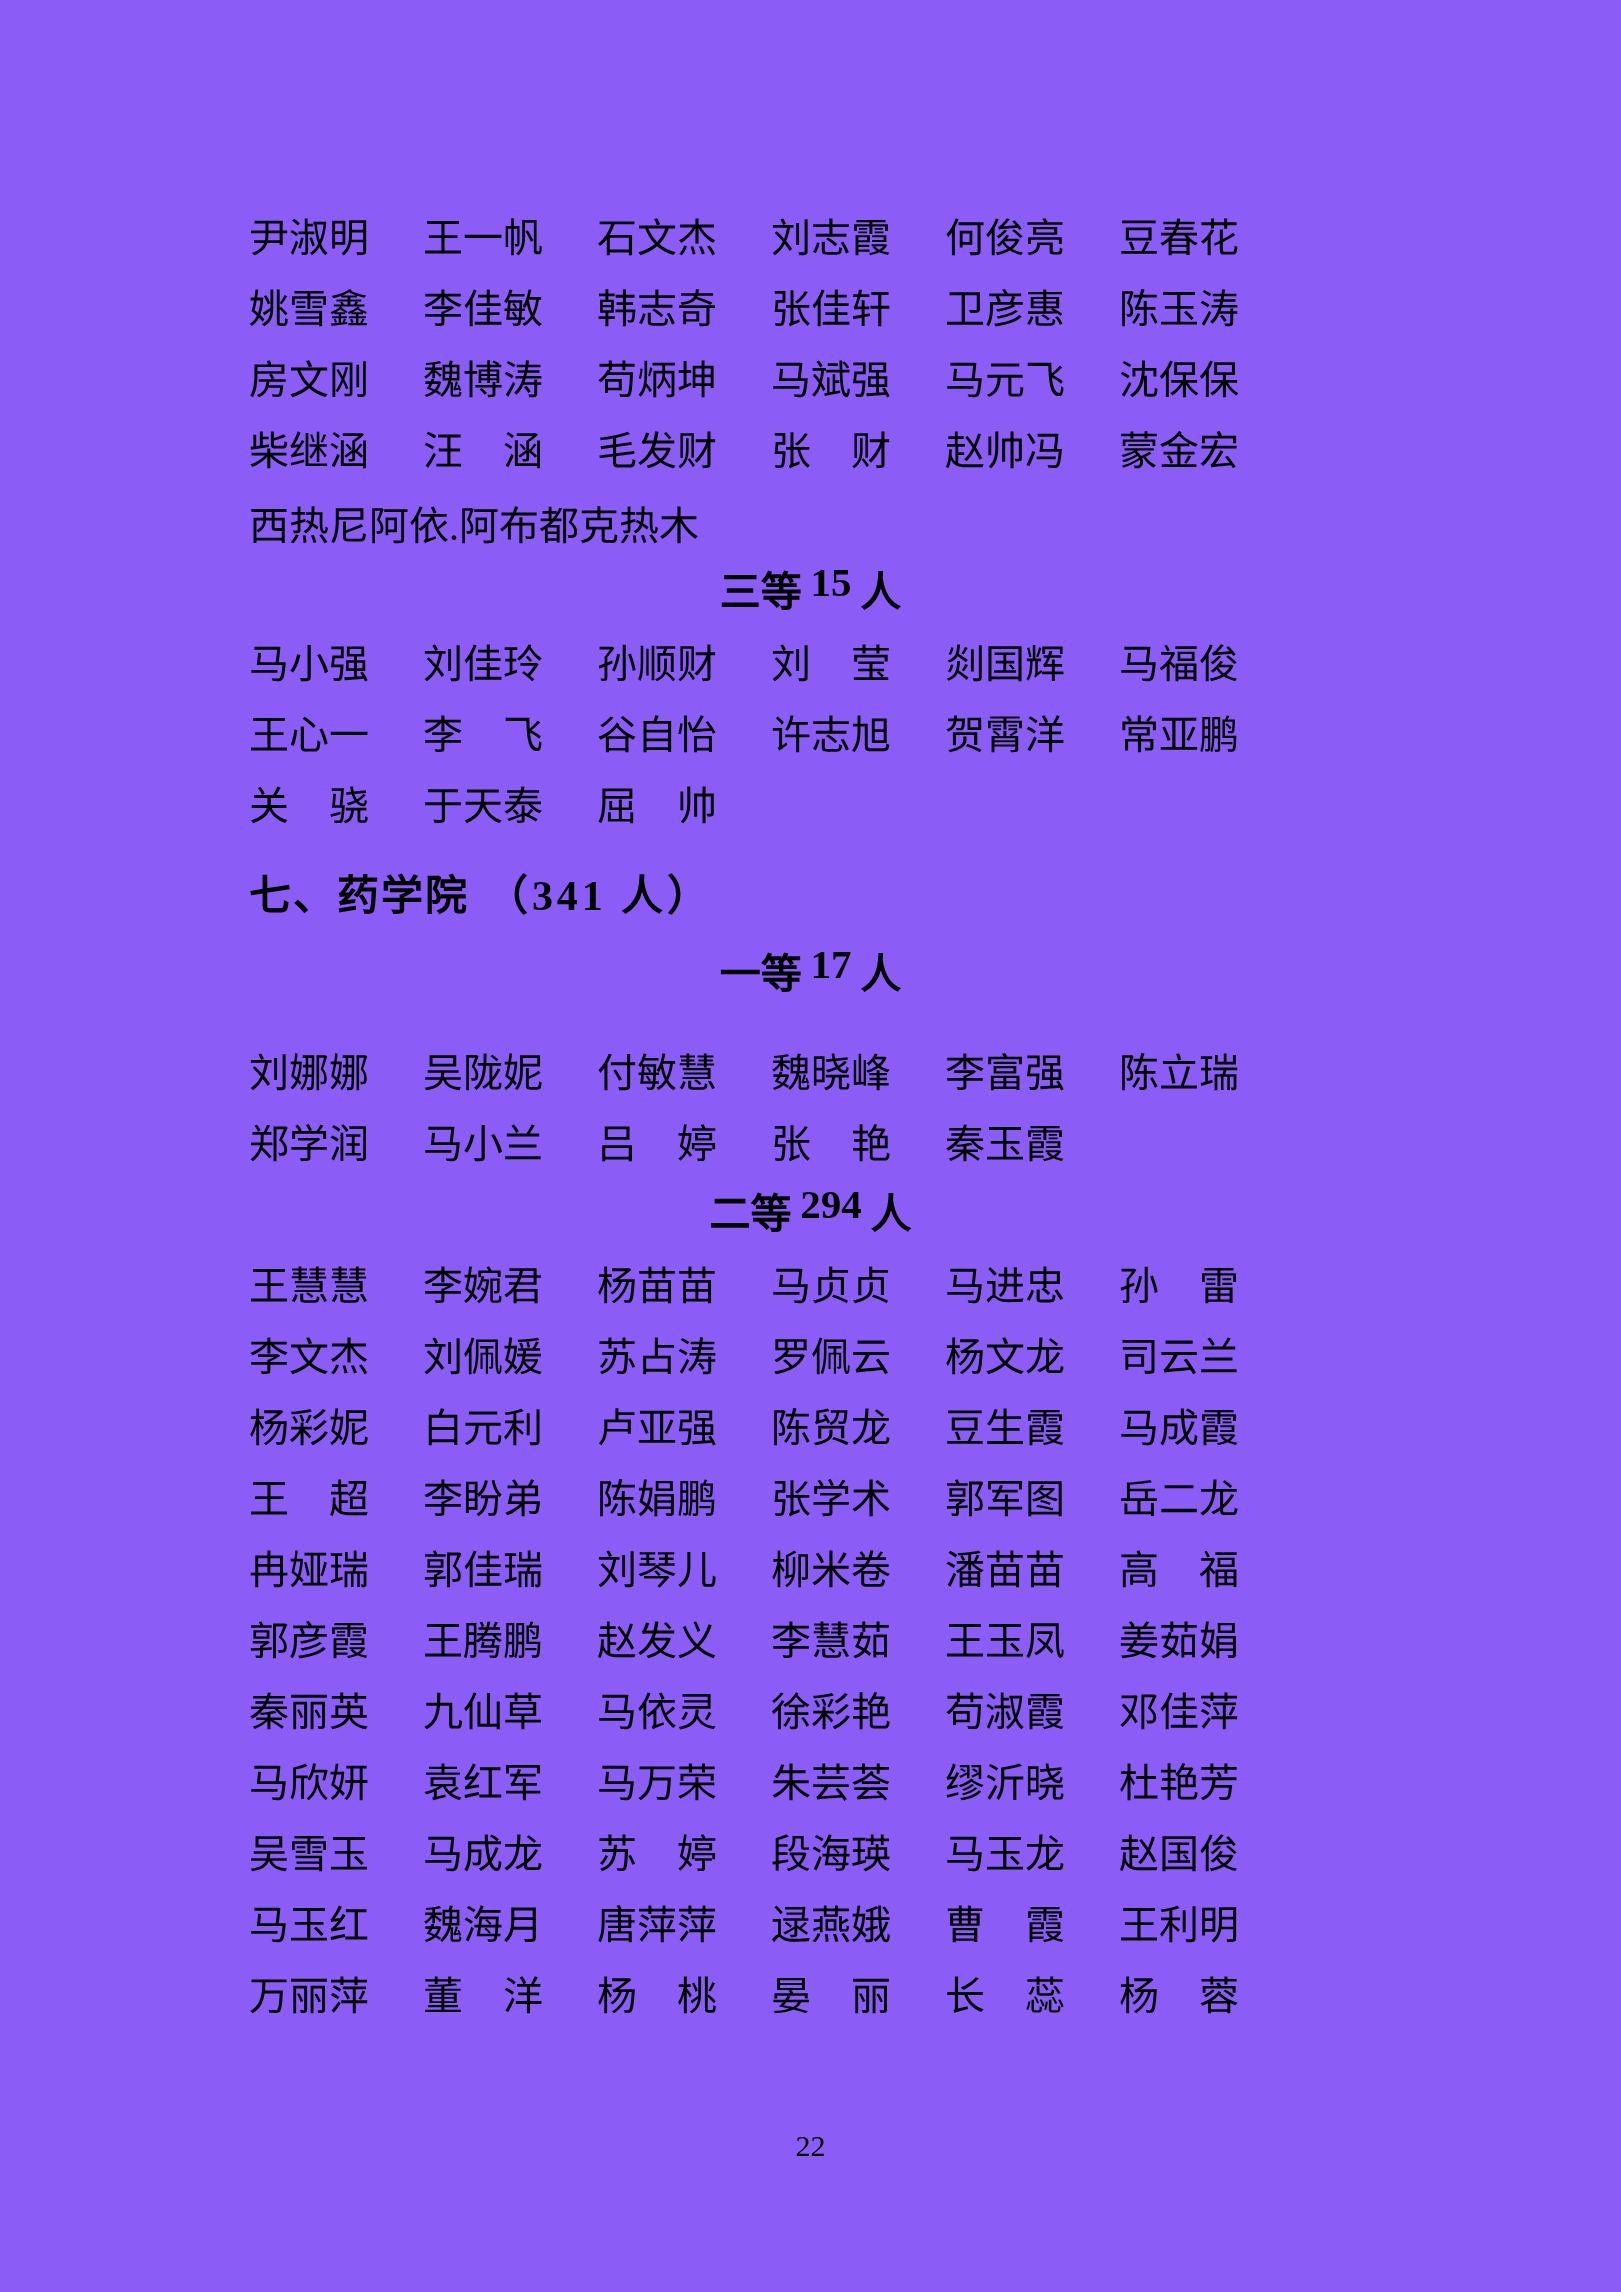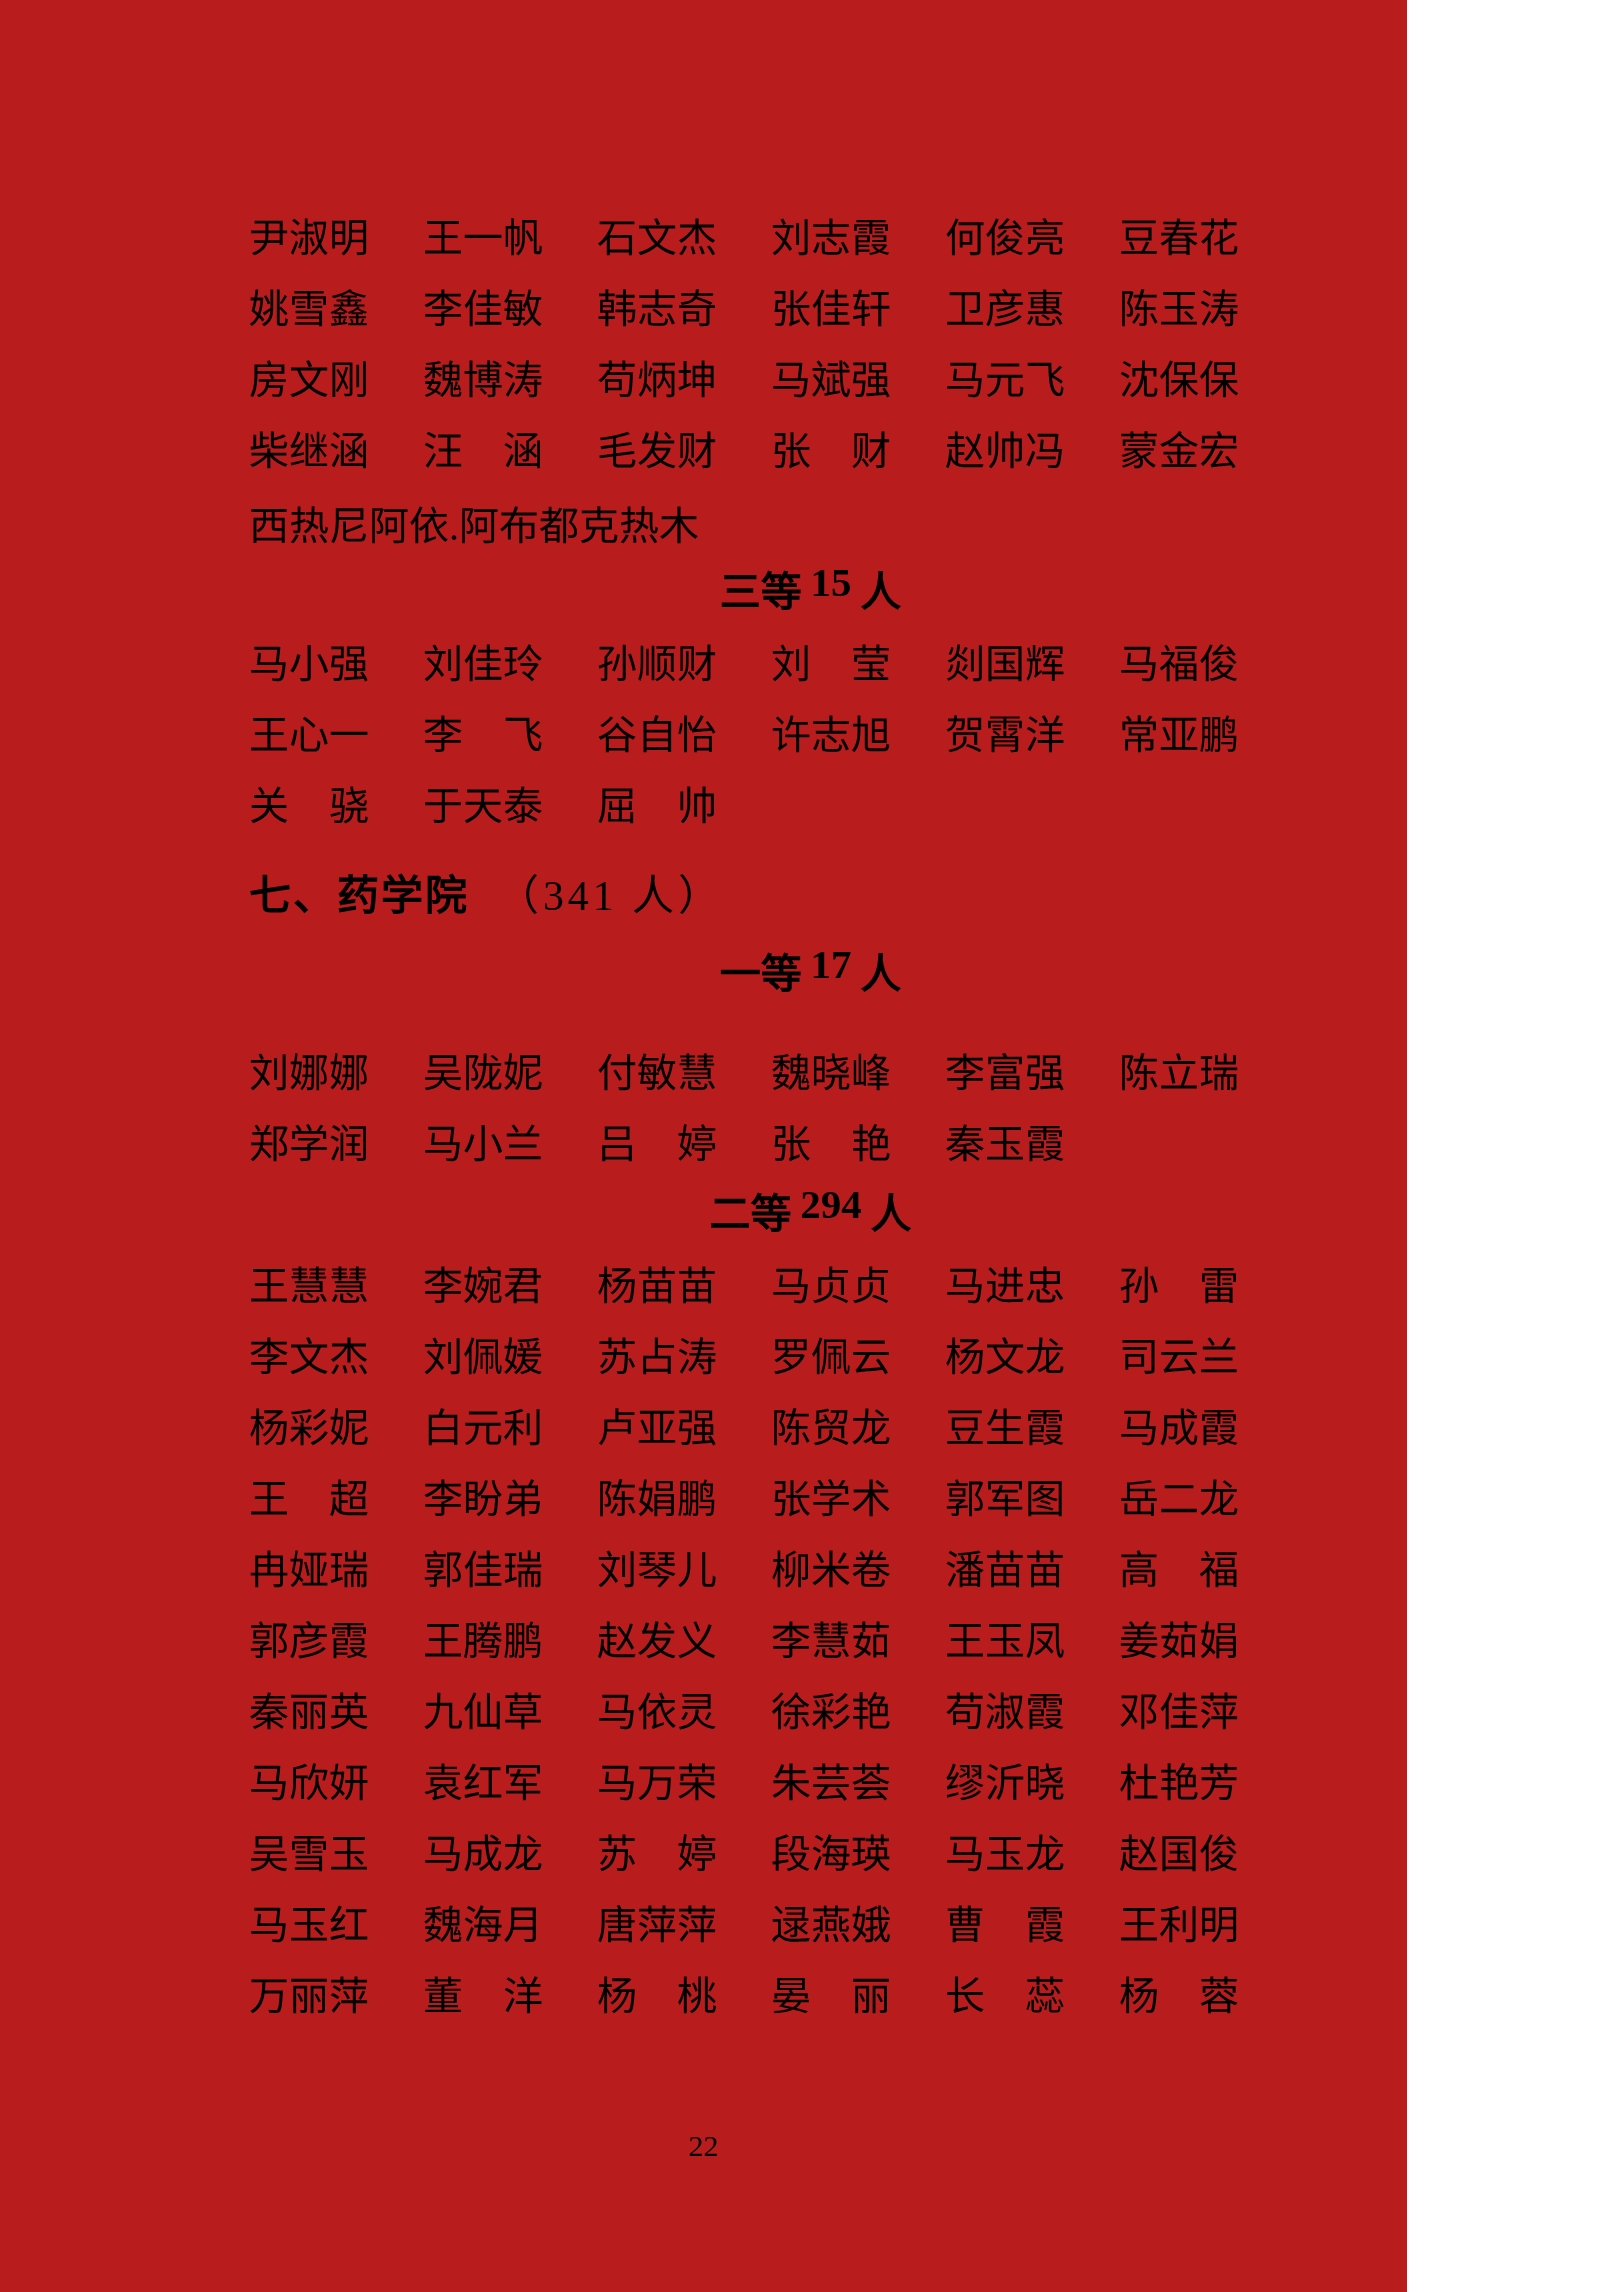--- a/index.html
+++ b/index.html
@@ -1,19 +1,19 @@
 <!DOCTYPE html>
 <html lang="zh-CN"><head>
 <meta charset="utf-8">
 <style>
   html,body { margin:0; padding:0; background:#ffffff; }
   .page {
     position:relative;
-    width:1407px; height:2293px;
-    background:#b91c1c;
+    width:1621px; height:2293px;
+    background:#8b5cf6;
     color:#000;
     font-family:"Liberation Serif", serif;
     overflow:hidden;
   }
   .content {
     position:absolute;
     left:249px; top:203px;
     width:1123px;
   }
   .row { position:relative; }
@@ -51,21 +51,21 @@
   .tier-heading.tall { height:98px; }
   .tier-heading .num { margin:0 8.8px; }
   .section-heading {
     height:98px;
     display:flex;
     align-items:center;
     font-size:42px;
     gap:8px;
   }
   .sec-title { font-weight:bold; letter-spacing:2px; }
-  .sec-note { font-weight:normal; margin-left:20px; letter-spacing:3.9px; }
+  .sec-note { font-weight:bold; margin-left:9px; letter-spacing:3.9px; }
   .page-number {
     position:absolute;
     left:0; top:2129px;
     width:100%;
     text-align:center;
     font-size:30px;
     font-family:"Liberation Serif", serif;
   }
 </style>
 </head>

